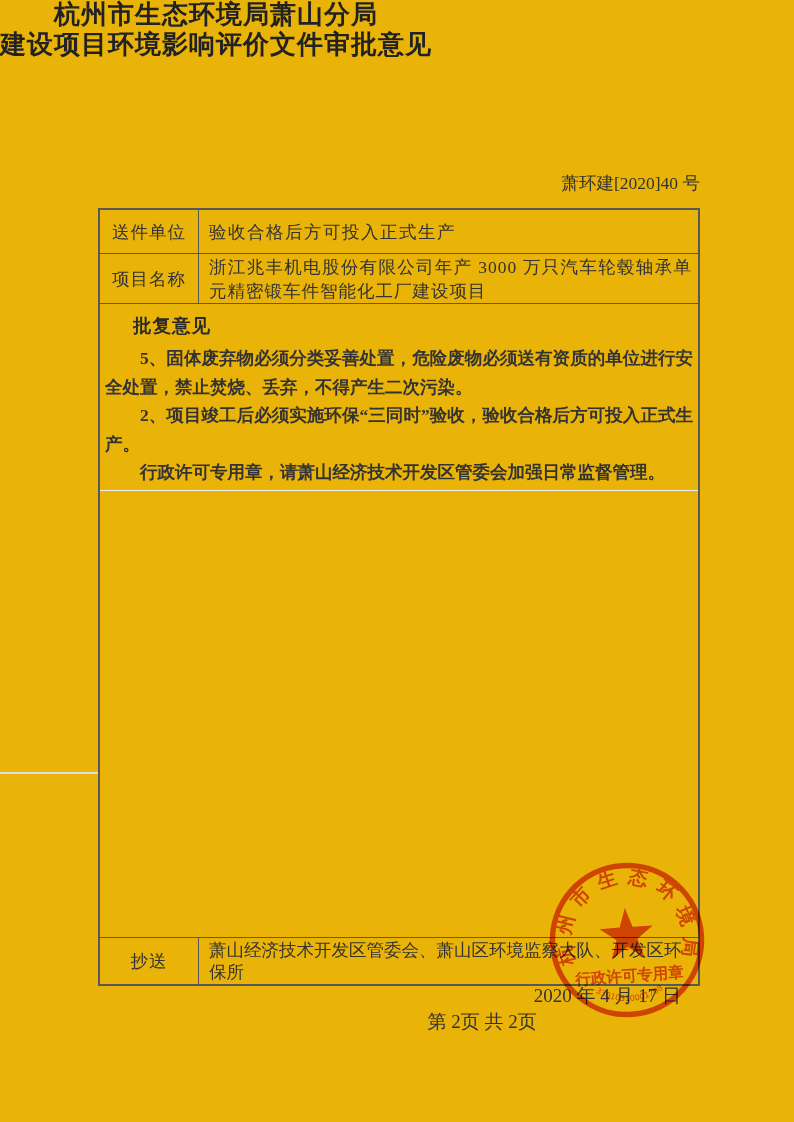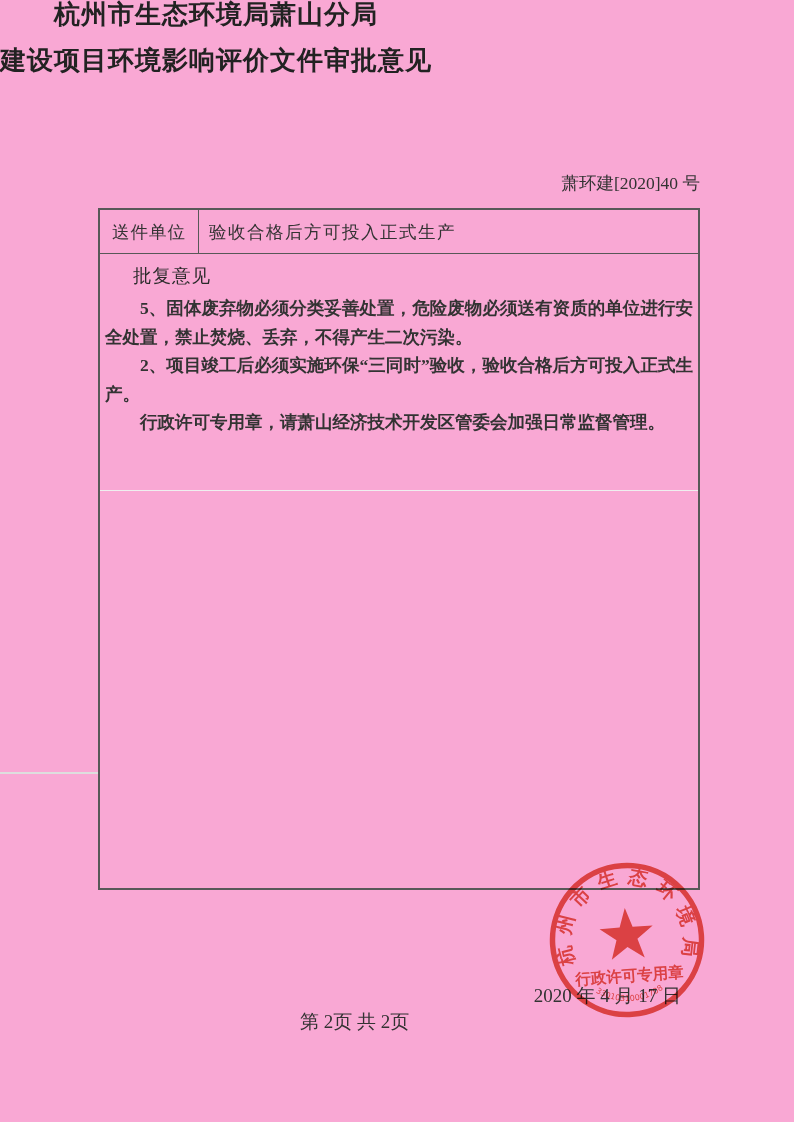--- a/index.html
+++ b/index.html
@@ -1,29 +1,29 @@
 <!DOCTYPE html>
 <html><head>
 <meta charset="utf-8">
 <style>
   * { margin:0; padding:0; box-sizing:border-box; }
   html,body { background:#9a9a9a; }
   .page {
     position:relative;
     width:794px; height:1122px;
     margin:0 auto;
-    background:#f9a8d4;
+    background:#eab308;
     color:#2e2e2e;
     font-family:"Liberation Serif","DejaVu Serif",serif;
     overflow:hidden;
   }
   
   .titles { position:absolute; left:0; top:90; width:700; text-align:center; color:#222; }
   .title-1 { font-size:26px; font-weight:bold; letter-spacing:1px; line-height:30px; }
-  .title-2 { font-size:26px; font-weight:bold; letter-spacing:1px; line-height:30px; margin-top:16px; }
+  .title-2 { font-size:26px; font-weight:bold; letter-spacing:1px; line-height:30px; margin-top:0; }
   .doc-number { position:absolute; left:98px; top:171px; width:602px; text-align:right; font-size:17.5px; color:#333; }
 
   
   .doc-table {
     position:absolute; left:98px; top:208px; width:602px;
     border:2px solid #585858;
   }
   .tr { display:flex; border-bottom:1.8px solid #585858; }
   .tr:last-child { border-bottom:none; }
   .th {
@@ -32,33 +32,33 @@
     display:flex; align-items:center; justify-content:center;
     font-size:17.5px; color:#333; letter-spacing:1px;
   }
   .td { flex:1; font-size:17.5px; color:#333; }
   .row-sender { height:44px;text-align:center; }
   .row-sender .td { display:flex; align-items:center; padding-left:10px; letter-spacing:1.5px; }
   .row-project { height:50px; }
   .row-project .td { padding:1px 6px 0 10px; line-height:24px; text-align:justify; letter-spacing:1px; }
   .row-approval { height:625px; display:block; }
   .approval-cell { padding:0; }
-  .approval-heading { margin:9px 0 0 33px; font-size:18.5px; font-weight:normal; color:#2b2b2b; letter-spacing:1px; }
+  .approval-heading { margin:9px 0 0 33px; font-size:18.5px; font-weight:bold; color:#2b2b2b; letter-spacing:1px; }
   .approval-body { margin:6px 5px 0 5px; }
   .approval-body p {
     font-size:17.5px; line-height:28.6px; color:#333;
     text-align:justify; text-justify:inter-character;
   }
   .approval-body p.indent { text-indent:2em;font-weight:bold; }
   .row-cc { height:46px; }
   .row-cc .td { padding:1px 6px 0 10px; line-height:22px; }
 
   
   .footer-date { position:absolute; left:300px; top:983px; width:381px; text-align:right; font-size:19px; color:#333; }
-  .footer-page { position:absolute; left:300px; top:1009px; width:364px; text-align:left; font-size:19px; color:#333; }
+  .footer-page { position:absolute; left:300px; top:1009px; width:364px; text-align:center; font-size:19px; color:#333; }
 
   
   .stamp {
     position:absolute; left:527px; top:840px; width:200px; height:200px;
     opacity:0.85; mix-blend-mode:multiply;
     transform:rotate(-4deg);
     pointer-events:none;
   }
 
   
@@ -76,32 +76,40 @@
   </div>
   <div class="doc-number">萧环建[2020]40 号</div>
 
   <div class="doc-table">
 
     <div class="tr row-sender">
       <div class="th">送件单位</div>
       <div class="td">验收合格后方可投入正式生产</div>
     </div>
 
+    <div class="tr row-project">
+      <div class="th">项目名称</div>
+      <div class="td">浙江兆丰机电股份有限公司年产 3000 万只汽车轮毂轴承单元精密锻车件智能化工厂建设项目</div>
+    </div>
 
     <div class="tr row-approval">
       <div class="approval-cell">
         <div class="approval-heading">批复意见</div>
         <div class="approval-body">
           <p class="indent">5、固体废弃物必须分类妥善处置，危险废物必须送有资质的单位进行安全处置，禁止焚烧、丢弃，不得产生二次污染。</p>
           <p class="indent">2、项目竣工后必须实施环保“三同时”验收，验收合格后方可投入正式生产。</p>
           <p class="indent">行政许可专用章，请萧山经济技术开发区管委会加强日常监督管理。</p>
         </div>
       </div>
     </div>
 
+    <div class="tr row-cc">
+      <div class="th">抄送</div>
+      <div class="td">萧山经济技术开发区管委会、萧山区环境监察大队、开发区环保所</div>
+    </div>
 
   </div>
 
   <div class="footer-date">2020 年 4 月 17 日</div>
   <div class="footer-page">第 2页 共 2页</div>
 
   <svg class="stamp" viewBox="0 0 200 200" xmlns="http://www.w3.org/2000/svg">
     <defs>
       <path id="seal-top-arc" d="M 46.4,119.5 A 57,57 0 1 1 153.6,119.5" fill="none"></path>
       <path id="seal-bottom-arc" d="M 65,150 A 61,61 0 0 0 135,150" fill="none"></path>

